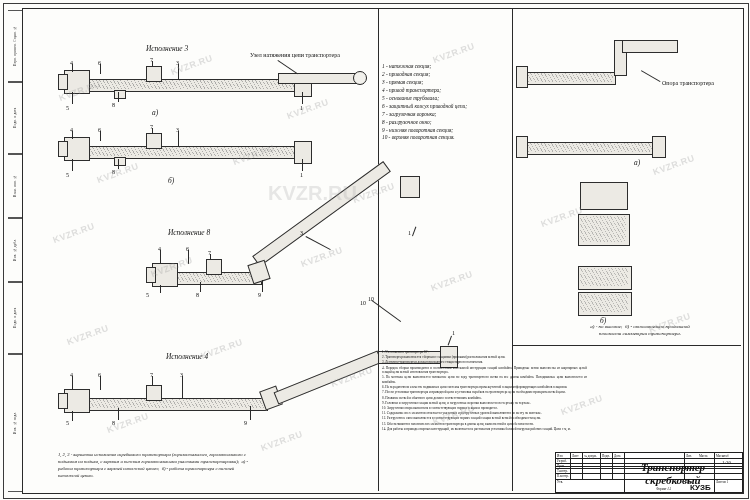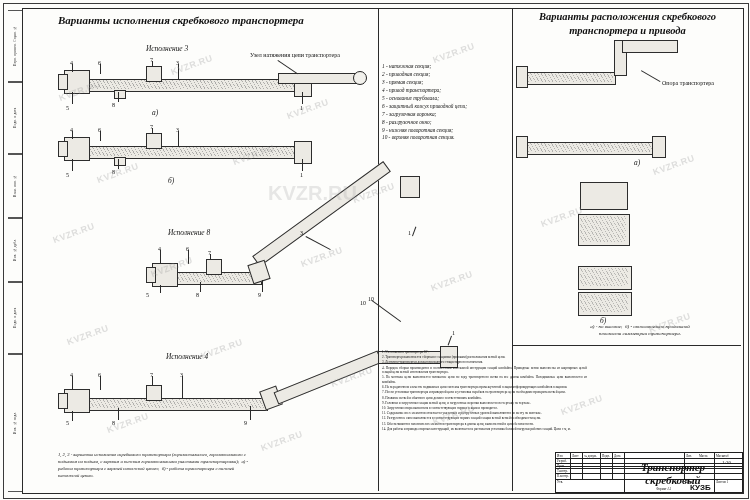--- a/index.html
+++ b/index.html
@@ -62,22 +62,20 @@
   <div class="frame-outer"></div>
   <div class="frame-inner"></div>
 
   <div class="lm" style="top:10px;height:70px;">Перв. примен.  Справ. №</div>
   <div class="lm" style="top:82px;height:70px;">Подп. и дата</div>
   <div class="lm" style="top:154px;height:62px;">Взам. инв. №</div>
   <div class="lm" style="top:218px;height:62px;">Инв. № дубл.</div>
   <div class="lm" style="top:282px;height:70px;">Подп. и дата</div>
   <div class="lm" style="top:354px;height:136px;">Инв. № подл.</div>
 
-  <div class="title" id="t1">Варианты исполнения скребкового транспортера</div>
-  <div class="title" id="t2">Варианты расположения скребкового<br>транспортера и привода</div>
 
   <div class="divider" style="left:512px;top:9px;width:1.1px;height:482px;"></div>
   <div class="divider" style="left:512px;top:345px;width:229px;height:1px;"></div>
   <div class="divider" style="left:378px;top:9px;width:1px;height:482px;"></div>
 
   <div class="sec-lbl" style="left:146px;top:44px;">Исполнение 3</div>
 
   <div class="beam h" style="left:86px;top:79px;width:212px;"></div>
   <div class="hatch" style="left:87px;top:80px;width:210px;height:9px;opacity:.55;"></div>
   <div class="beam" style="left:64px;top:70px;width:24px;height:22px;"></div>

